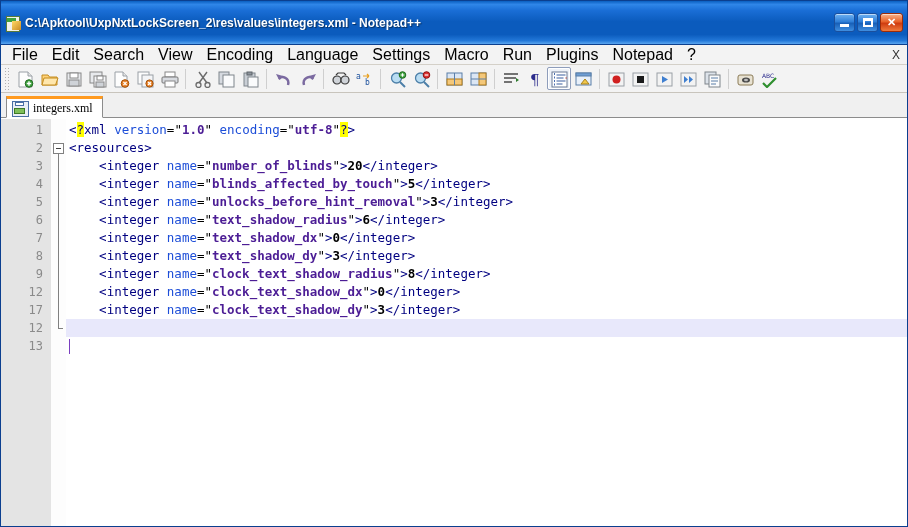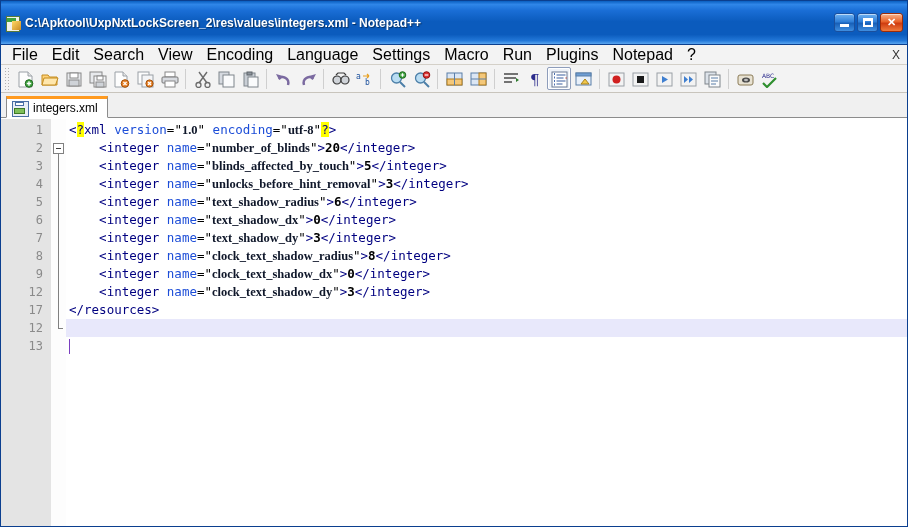--- a/index.html
+++ b/index.html
@@ -209,21 +209,21 @@
     position:absolute; left:3px; top:1px; width:9px; height:4px;
     background:#ffffff; border:1px solid #4a6fa5; box-sizing:border-box;
   }
   .tab-icon .bot {
     position:absolute; left:2px; top:7px; width:11px; height:6px;
     background:#7fbf5a; border:1px solid #3d7a28; box-sizing:border-box;
   }
   #tab-label {
     font-size: 12px;
     color: #000;
-    font-family: Liberation Sans, sans-serif;
+    font-family: Liberation Serif, serif;
     white-space: nowrap;
   }
 
   
   #editor-wrap {
     position: relative;
     height: 424px;
     background: #ffffff;
     display: flex;
     overflow: hidden;
@@ -298,21 +298,21 @@
     white-space: pre;
     padding-left: 3px;
     box-sizing: border-box;
     color: #000000;
   }
   .cline.current {
     background: #e8e8fb;
   }
   .tg   { color: #000080; }
   .attr { color: #1d4ed8; }
-  .val  { color: #0f172a; font-weight: bold; font-family: Liberation Serif, serif; }
+  .val  { color: #4c1d95; font-weight: bold; }
   .qt   { color: #000000; }
   .txt  { color: #000000; font-weight: bold; }
   .pi   { background: #ffff00; color: #000080; }
   .eq   { color: #000000; }
   #caret {
     position: absolute;
     width: 1px;
     height: 15px;
     background: #7a3fbf;
     left: 3px;
@@ -637,30 +637,30 @@
         <div class="fold-row"></div>
         <div class="fold-row"></div>
         <div class="fold-row"></div>
         <div class="fold-row"></div>
         <div class="fold-row"></div>
         <div class="fold-line" style="top: 35px; height: 174px;"></div>
         <div class="fold-end" style="top: 209px;"></div>
       </div>
     <div id="code">
         <div class="cline"><span class="tg">&lt;</span><span class="pi">?</span><span class="tg">xml </span><span class="attr">version</span><span class="eq">=</span><span class="qt">"</span><span class="val">1.0</span><span class="qt">"</span><span class="eq"> </span><span class="attr">encoding</span><span class="eq">=</span><span class="qt">"</span><span class="val">utf-8</span><span class="qt">"</span><span class="pi">?</span><span class="tg">&gt;</span></div>
+        <div class="cline"><span class="tg">&lt;resources&gt;</span></div>
         <div class="cline"><span class="tg">    &lt;integer </span><span class="attr">name</span><span class="eq">=</span><span class="qt">"</span><span class="val">number_of_blinds</span><span class="qt">"</span><span class="tg">&gt;</span><span class="txt">20</span><span class="tg">&lt;/integer&gt;</span></div>
         <div class="cline"><span class="tg">    &lt;integer </span><span class="attr">name</span><span class="eq">=</span><span class="qt">"</span><span class="val">blinds_affected_by_touch</span><span class="qt">"</span><span class="tg">&gt;</span><span class="txt">5</span><span class="tg">&lt;/integer&gt;</span></div>
         <div class="cline"><span class="tg">    &lt;integer </span><span class="attr">name</span><span class="eq">=</span><span class="qt">"</span><span class="val">unlocks_before_hint_removal</span><span class="qt">"</span><span class="tg">&gt;</span><span class="txt">3</span><span class="tg">&lt;/integer&gt;</span></div>
         <div class="cline"><span class="tg">    &lt;integer </span><span class="attr">name</span><span class="eq">=</span><span class="qt">"</span><span class="val">text_shadow_radius</span><span class="qt">"</span><span class="tg">&gt;</span><span class="txt">6</span><span class="tg">&lt;/integer&gt;</span></div>
         <div class="cline"><span class="tg">    &lt;integer </span><span class="attr">name</span><span class="eq">=</span><span class="qt">"</span><span class="val">text_shadow_dx</span><span class="qt">"</span><span class="tg">&gt;</span><span class="txt">0</span><span class="tg">&lt;/integer&gt;</span></div>
         <div class="cline"><span class="tg">    &lt;integer </span><span class="attr">name</span><span class="eq">=</span><span class="qt">"</span><span class="val">text_shadow_dy</span><span class="qt">"</span><span class="tg">&gt;</span><span class="txt">3</span><span class="tg">&lt;/integer&gt;</span></div>
         <div class="cline"><span class="tg">    &lt;integer </span><span class="attr">name</span><span class="eq">=</span><span class="qt">"</span><span class="val">clock_text_shadow_radius</span><span class="qt">"</span><span class="tg">&gt;</span><span class="txt">8</span><span class="tg">&lt;/integer&gt;</span></div>
         <div class="cline"><span class="tg">    &lt;integer </span><span class="attr">name</span><span class="eq">=</span><span class="qt">"</span><span class="val">clock_text_shadow_dx</span><span class="qt">"</span><span class="tg">&gt;</span><span class="txt">0</span><span class="tg">&lt;/integer&gt;</span></div>
         <div class="cline"><span class="tg">    &lt;integer </span><span class="attr">name</span><span class="eq">=</span><span class="qt">"</span><span class="val">clock_text_shadow_dy</span><span class="qt">"</span><span class="tg">&gt;</span><span class="txt">3</span><span class="tg">&lt;/integer&gt;</span></div>
-        <div class="cline"><span class="tg">&lt;/resources&gt;</span></div>
         <div class="cline current">&nbsp;</div>
         <div id="caret" style="top: 220px;"></div>
       </div>
   </div>
 
   <div id="bottomfill">
     <div class="g"></div>
       <div class="f"></div>
       <div class="c"></div>
   </div>

